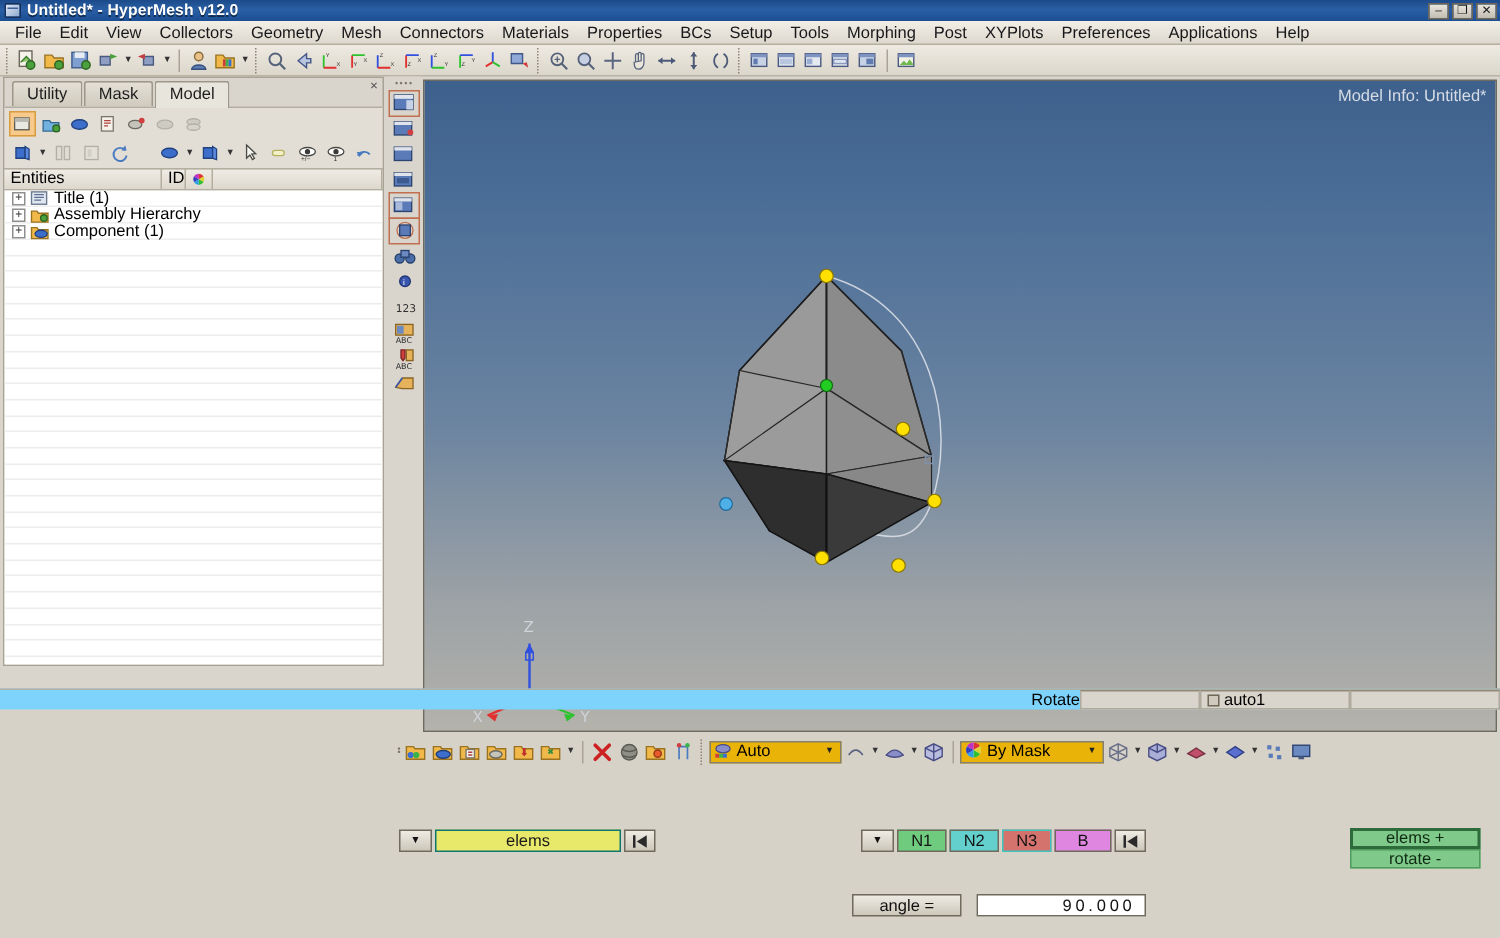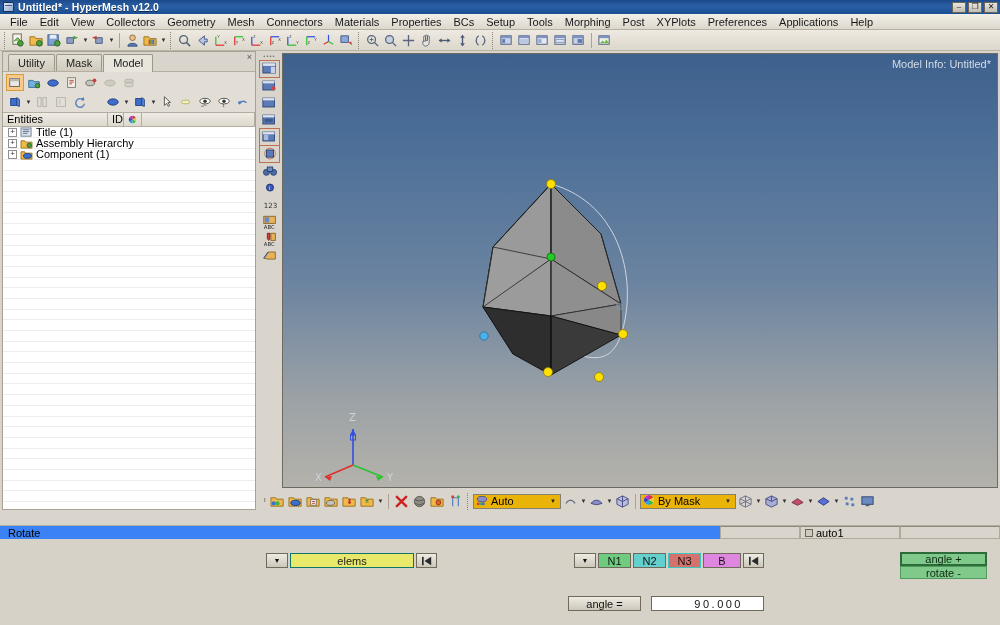--- a/index.html
+++ b/index.html
@@ -4,21 +4,21 @@
 <style>
   * { box-sizing: border-box; }
   html, body {
     margin: 0; padding: 0;
     width: 1000px; height: 625px;
     overflow: hidden;
     font-family: "Liberation Sans", sans-serif;
     font-size: 11px;
     background: #d6d2c8;
   }
-  .app { position: relative; width: 1000px; height: 539px; background: #d9d5cc; }
+  .app { position: relative; width: 1000px; height: 473px; background: #d9d5cc; }
 
   
   .titlebar {
     height: 14px;
     background: linear-gradient(to bottom, #1c4a8a 0%, #2a5fa5 45%, #1b4e93 100%);
     display: flex; align-items: center;
     padding-left: 3px;
     color: #fff;
   }
   .titlebar .tb-icon {
@@ -234,28 +234,28 @@
   .angle-btn {
     width: 73px; height: 15px;
     background: linear-gradient(to bottom,#eeebe3,#cdc8bb);
     border: 1px solid #6f6a5c;
     display:flex; align-items:center; justify-content:center;
     font-size: 11px; color:#111;
   }
   .angle-field {
     width: 113px; height: 15px; background: #fff; border: 1px solid #6f6a5c;
     display:flex; align-items:center; justify-content:flex-end;
-    padding-right: 20px; font-size: 11px; letter-spacing: 2.5px; color: #111;
+    padding-right: 6px; font-size: 11px; letter-spacing: 2.5px; color: #111;
   }
 
   
   .statusbar {
     position: absolute; left: 0; right: 0; bottom: 0; height: 14px;
-    background: #3b82f6; border-top: 1px solid #b4aea0;
-    display: flex; align-items: center; font-size: 11px;
+    background: #7dd3fc; border-top: 1px solid #b4aea0;
+    display: flex; align-items: center; font-size: 11px; text-align: right;
   }
   .status-left { padding-left: 8px; flex: 0 0 720px; }
   .status-cell {
     height: 13px; border: 1px solid #b0aa9c; border-top: 1px solid #8f897a;
     background: #d9d5cc;
     display: flex; align-items: center; padding: 0 4px; gap: 3px;
   }
   .sc1 { width: 80px; }
   .sc2 { width: 100px; }
   .sc3 { flex: 1; }
@@ -1058,21 +1058,21 @@
         <div class="nbtn nb">B</div>
         <div class="rew-btn">
           <svg width="12" height="10" viewBox="0 0 14 12">
               <rect x="1" y="1" width="2" height="10" fill="#2a2a2a"></rect>
               <path d="M12 1 L4 6 L12 11z" fill="#2a2a2a"></path>
             </svg>
         </div>
       </div>
 
       <div class="rot-wrap" style="left:642px;top:64px">
-        <div class="rot-btn primary">angle +</div>
+        <div class="rot-btn primary">elems +</div>
         <div class="rot-btn">rotate -</div>
       </div>
 
       <div class="angle-wrap" style="left:310px;top:108px">
         <div class="angle-btn">angle =</div>
         <div class="angle-field">90.000</div>
       </div>
 
     </div>
   </div>

